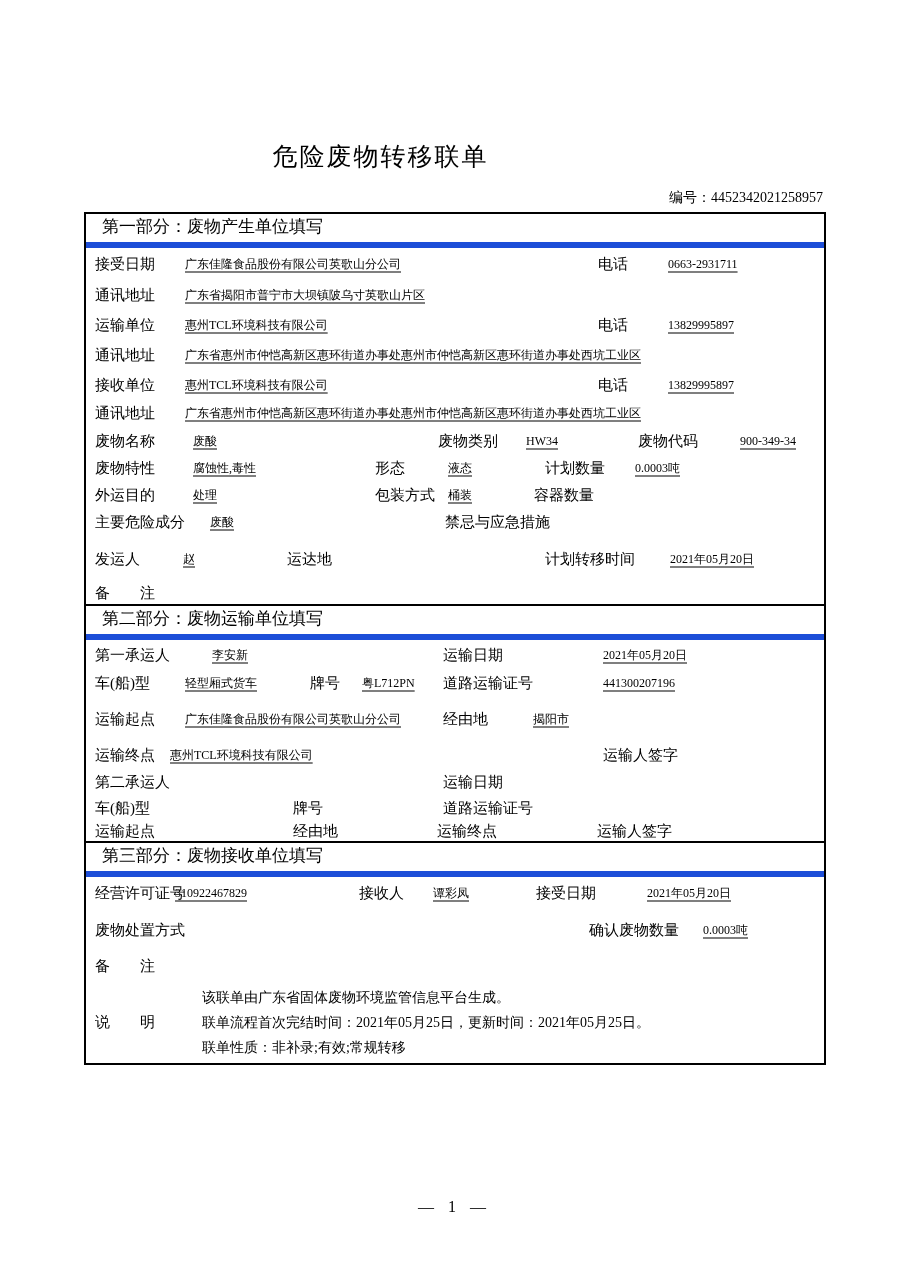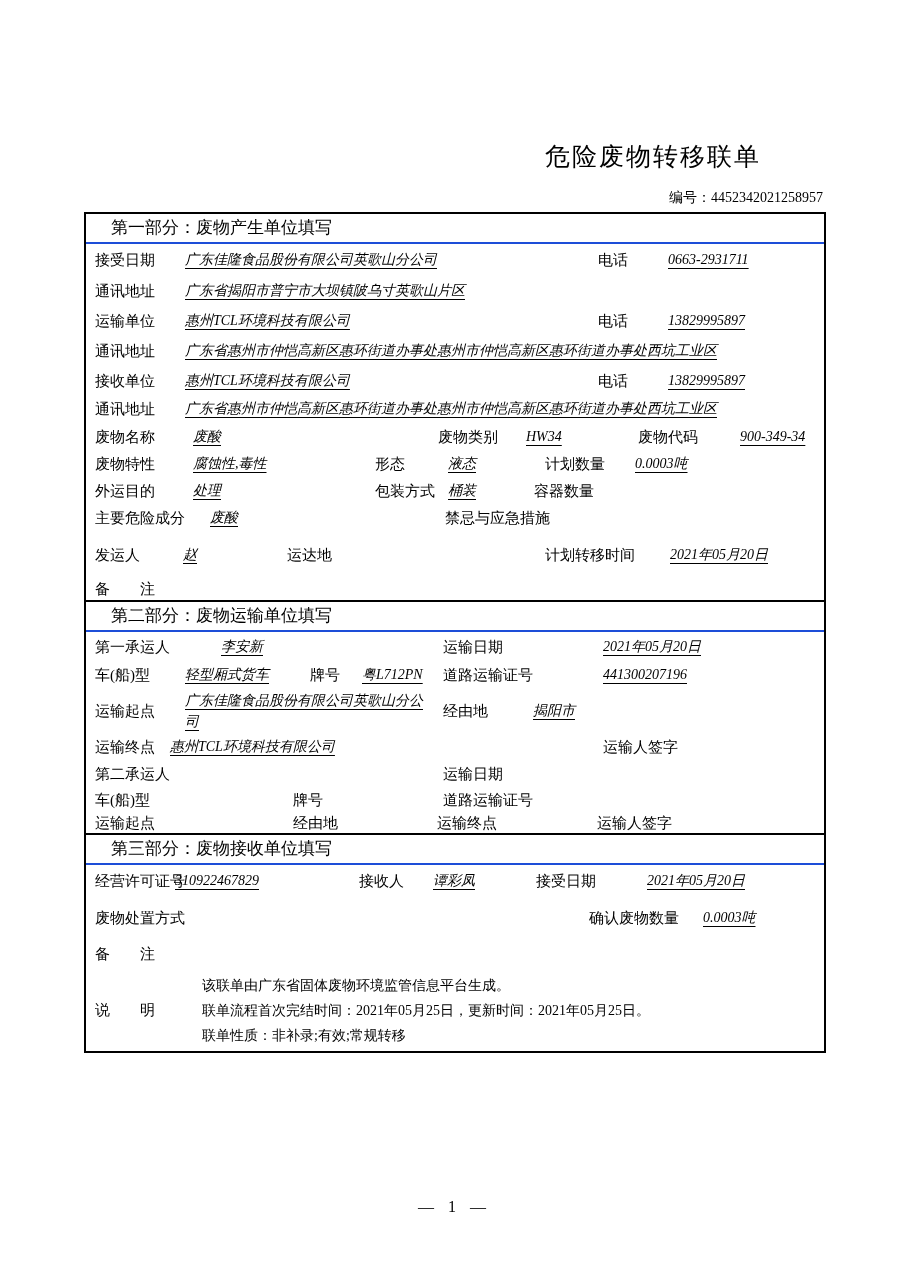--- a/index.html
+++ b/index.html
@@ -2,41 +2,42 @@
 <html><head>
 <meta charset="utf-8">
 <style>
   html,body{margin:0;padding:0;}
   body{
     width:909px;height:1286px;position:relative;background:#ffffff;color:#000;
     font-family:"Liberation Serif","DejaVu Serif",serif;
     -webkit-font-smoothing:antialiased;
   }
   .title{
-    position:absolute;top:140px;left:0;width:761px;text-align:right;
+    position:absolute;top:140px;left:0;width:761px;text-align:center;
     font-size:25px;letter-spacing:2px;font-weight:500;
   }
   .docno{
     position:absolute;top:189px;right:86px;font-size:14px;
   }
   .sheet{
     position:absolute;top:212px;left:84px;width:738px;
     border:2px solid #000;background:#fff;
   }
   .sec{
-    height:28px;line-height:28px;padding-left:25px;font-size:17px;
-    border-bottom:2px solid #1d4ed8;
+    height:28px;line-height:28px;padding-left:16px;font-size:17px;
+    border-bottom:6px solid #1d4ed8;
+    font-family:Liberation Mono, monospace;
   }
   .sec.mid{border-top:2px solid #000;}
   .row{position:relative;}
   .f{
     position:absolute;top:50%;transform:translateY(-50%);
     white-space:nowrap;font-size:15px;
   }
-  .val{font-size:14px;font-style:italic;}
+  .val{font-size:12px;}
   .u{text-decoration:underline;text-underline-offset:4px;text-decoration-thickness:1px;}
   .wrap{white-space:normal;line-height:21px;}
   .notes{position:absolute;top:50%;transform:translateY(-50%);left:116px;width:580px;}
   .notes div{font-size:14px;line-height:25px;white-space:nowrap;}
   .pagefoot{
     position:absolute;top:1198px;left:0;width:909px;text-align:center;
     font-size:16px;letter-spacing:5px;
   }
 </style>
 </head>
@@ -129,21 +130,21 @@
   </div>
 
   <div class="row" style="height:22px">
     <span class="f" style="left:9px">备　　注</span>
   </div>
 
   <div class="sec mid">第二部分：废物运输单位填写</div>
 
   <div class="row" style="height:29px">
     <span class="f" style="left:9px">第一承运人</span>
-    <span class="f val u" style="left:135px">李安新</span>
+    <span class="f val u" style="left:126px">李安新</span>
     <span class="f" style="left:357px">运输日期</span>
     <span class="f val u" style="left:517px">2021年05月20日</span>
   </div>
 
   <div class="row" style="height:28px">
     <span class="f" style="left:9px">车(船)型</span>
     <span class="f val u" style="left:99px">轻型厢式货车</span>
     <span class="f" style="left:224px">牌号</span>
     <span class="f val u" style="left:276px">粤L712PN</span>
     <span class="f" style="left:357px">道路运输证号</span>

